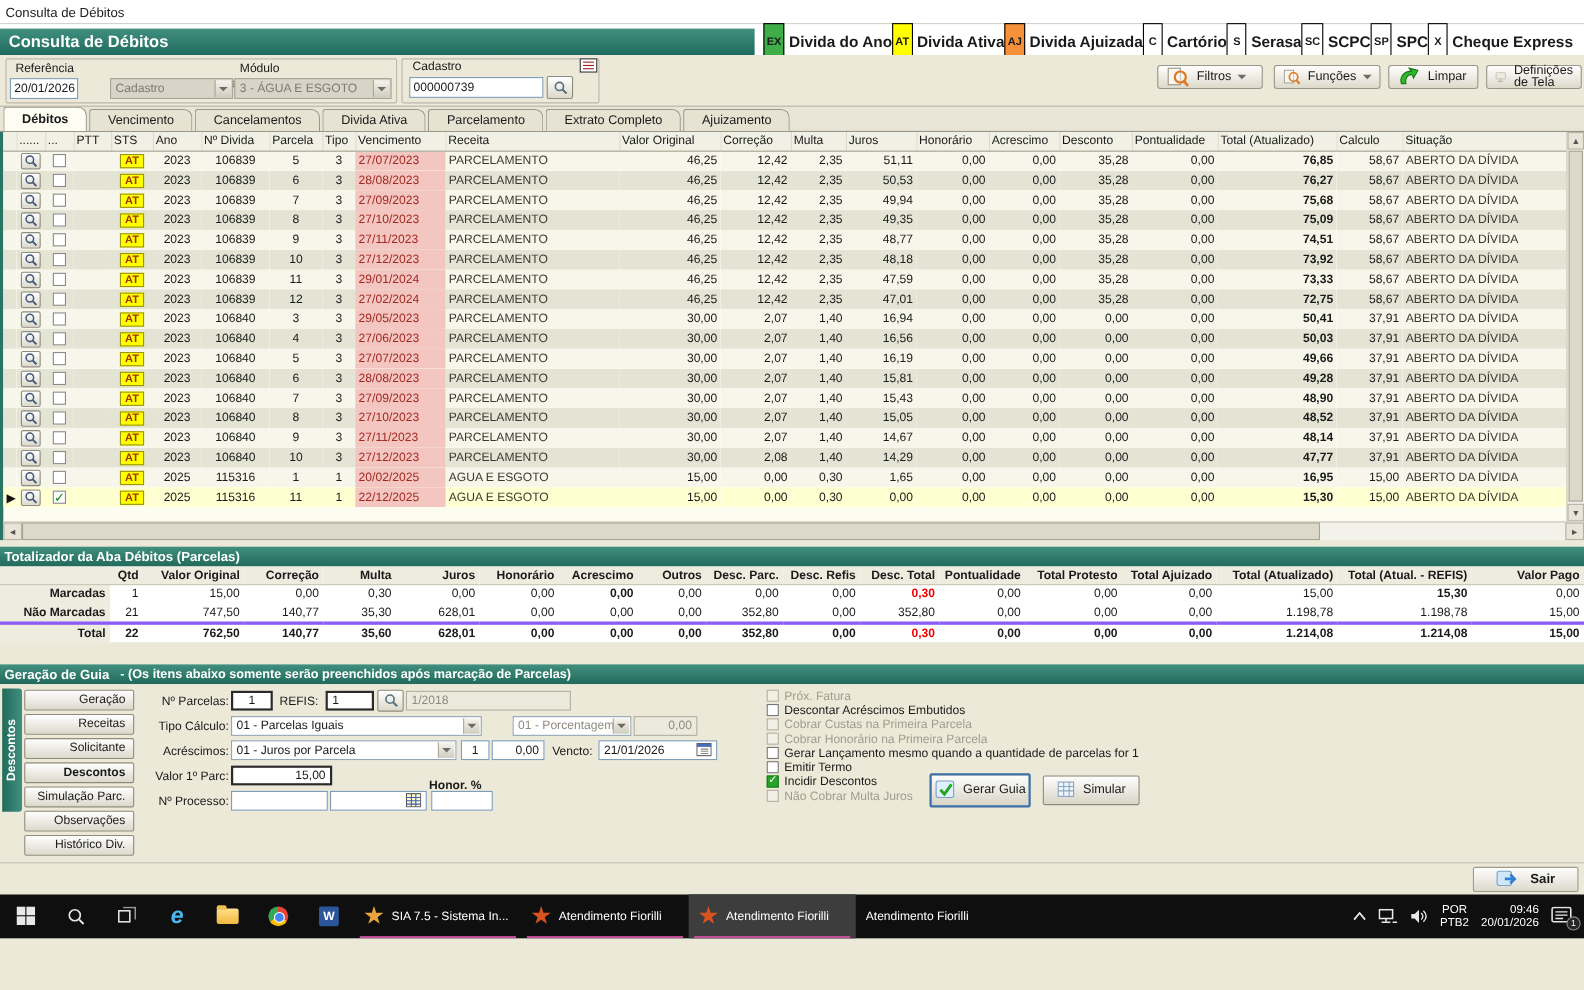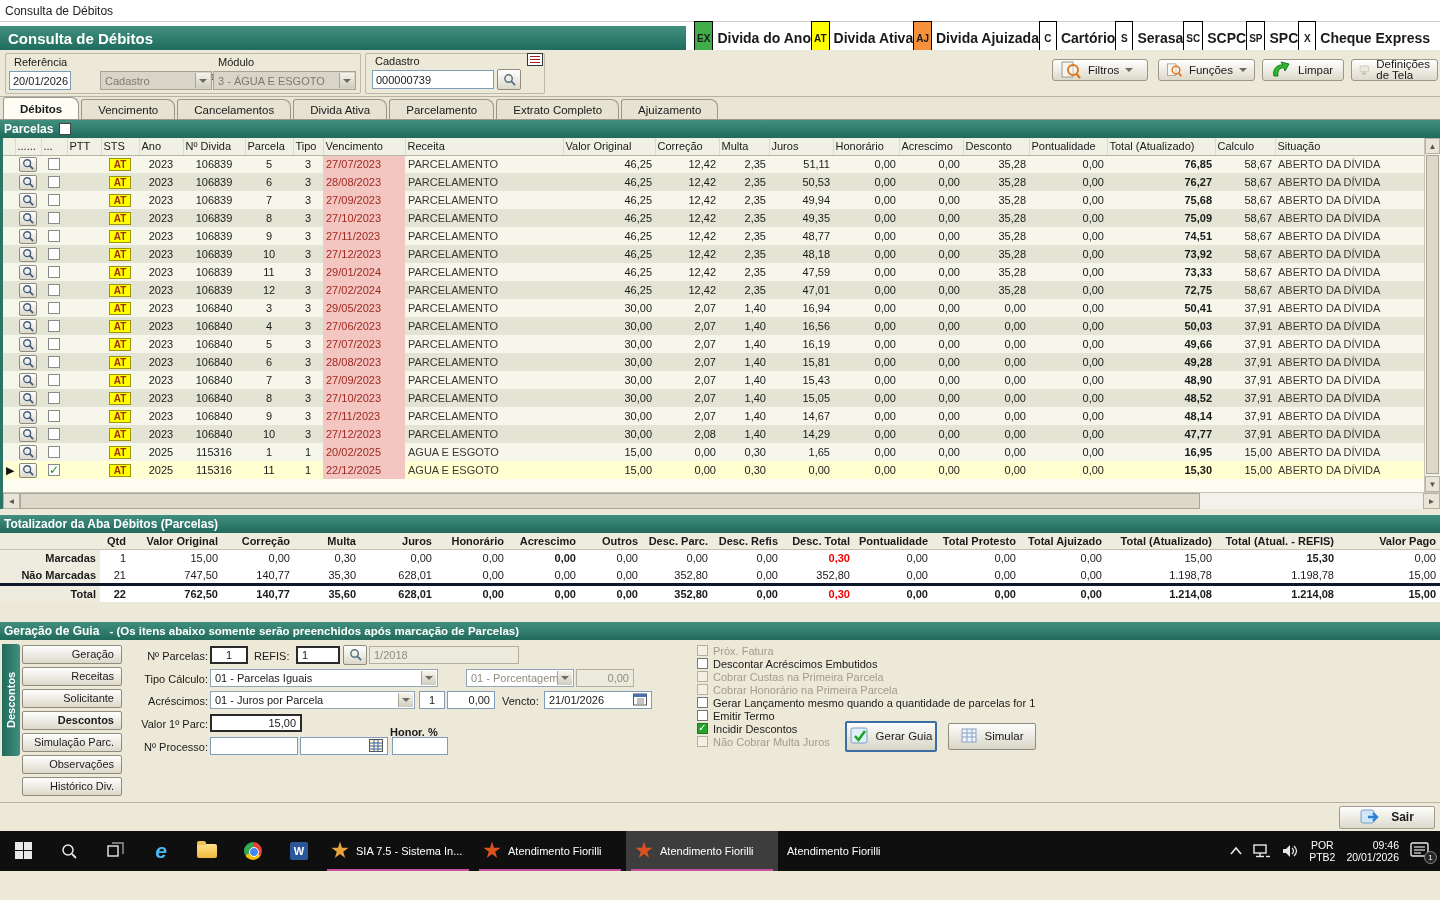--- a/index.html
+++ b/index.html
@@ -74,21 +74,21 @@
   #hthumb { width:1180px; height:16px; background:#dcd9ca; border:1px solid #a8a596; }
   #hspace { flex:1; }
 
   
   .tealbar { height:18px; background:linear-gradient(180deg,#418f7f,#216a5c); display:flex; align-items:center; gap:10px; padding-left:4px; color:#fff; font-weight:bold; font-size:12px; }
   #tot-wrap { background:#ece9d8; }
   #tot-table { width:1440px; border-collapse:collapse; background:#fff; }
   #tot-table th { font-weight:bold; font-size:11px; text-align:right; padding:2px 4px; background:#edecdf; border-bottom:1px solid #c6c3b4; white-space:nowrap; overflow:hidden; }
   #tot-table td { font-size:11px; text-align:right; padding:2px 4px; height:17px; white-space:nowrap; }
   #tot-table td.rowlabel { font-weight:bold; background:#edecdf; }
-  #tot-table tr.totalrow td { font-weight:bold; border-top:3px solid #0f172a; }
+  #tot-table tr.totalrow td { font-weight:bold; border-top:3px solid #8b5cf6; }
   td.red { color:#f00000; font-weight:bold; }
   td.boldv { font-weight:bold; }
   #tot-gap { height:20px; background:#ece9d8; }
 
   
   #guia-panel { position:relative; height:163px; background:#ece9d8; border-bottom:1px solid #b6b2a4; }
   #side-tab { position:absolute; left:2px; top:4px; width:18px; height:112px; background:linear-gradient(90deg,#418f7f,#216a5c); border-radius:3px 0 0 3px; color:#fff; font-weight:bold; font-size:11px; writing-mode:vertical-rl; transform:rotate(180deg); display:flex; align-items:center; justify-content:center; }
   #guia-nav { position:absolute; left:22px; top:5px; width:100px; display:flex; flex-direction:column; gap:3px; }
   .navbtn { height:19px; background:linear-gradient(#fefefe,#dcd9cb); border:1px solid #8f8c7e; border-radius:2px; font-size:11px; display:flex; align-items:center; justify-content:flex-end; padding-right:7px; }
   .navbtn.active { font-weight:bold; }
@@ -255,24 +255,20 @@
   <div id="tabs-row">
       <div class="tab active">Débitos</div>
       <div class="tab">Vencimento</div>
       <div class="tab">Cancelamentos</div>
       <div class="tab">Divida Ativa</div>
       <div class="tab">Parcelamento</div>
       <div class="tab">Extrato Completo</div>
       <div class="tab">Ajuizamento</div>
     </div>
 
-  <div id="parcelas-bar">
-    <span>Parcelas</span>
-    <div id="parcelas-cb"></div>
-  </div>
 
   <div id="table-area">
     <table id="grid">
       <colgroup id="grid-cols">
           <col style="width: 12px;">
           <col style="width: 26px;">
           <col style="width: 26px;">
           <col style="width: 34px;">
           <col style="width: 38px;">
           <col style="width: 44px;">

